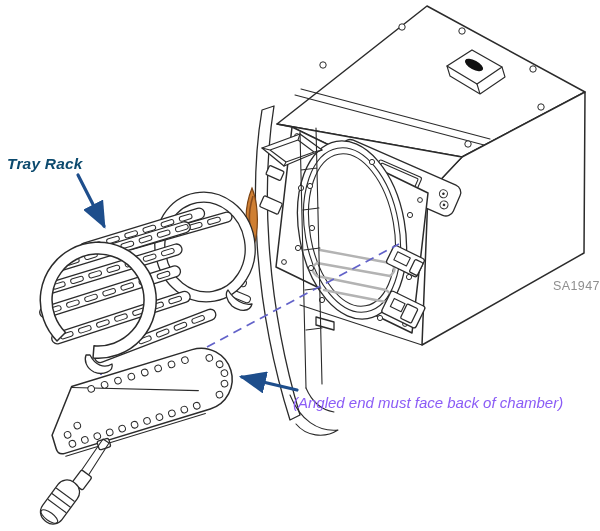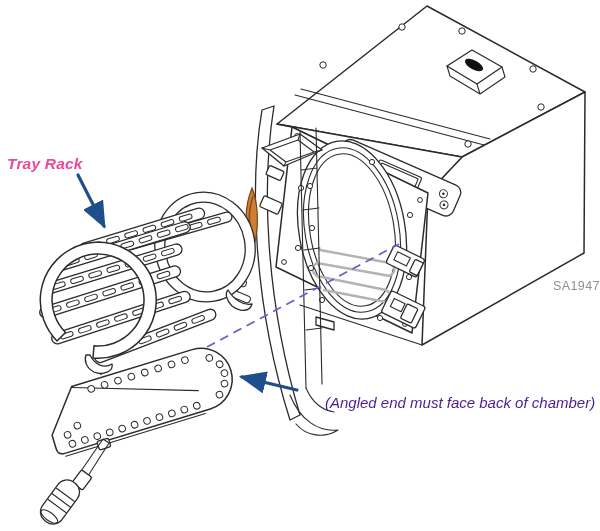--- a/index.html
+++ b/index.html
@@ -2,28 +2,28 @@
 <html><head>
 <meta charset="utf-8">
 <style>
   html,body{margin:0;padding:0;background:#ffffff;}
   .figure{
     position:relative;width:600px;height:531px;background:#ffffff;
     overflow:hidden;font-family:"Liberation Sans",sans-serif;
   }
   .figure svg{position:absolute;left:0;top:0;}
   .lbl{
-    position:absolute;color:#ec4899;font-style:italic;font-weight:bold;
+    position:absolute;color:#0c4a6e;font-style:italic;font-weight:bold;
     font-size:15.5px;letter-spacing:.2px;white-space:nowrap;
   }
   .lbl-tray-rack{left:7px;top:155px;}
   .lbl-tray-plate{left:299px;top:375px;}
   .lbl-note{
-    position:absolute;left:293px;top:394px;color:#4c1d95;font-style:italic;
-    font-weight:normal;font-size:15px;white-space:nowrap;margin-left:32px;
+    position:absolute;left:293px;top:394px;color:#8b5cf6;font-style:italic;
+    font-weight:normal;font-size:15px;white-space:nowrap;
   }
   .fig-id{
     position:absolute;left:553px;top:279px;color:#8f8f8f;font-size:12.5px;
     letter-spacing:.4px;white-space:nowrap;
   }
   
   .ln{fill:#ffffff;stroke:#2b2b2b;stroke-width:1.3;stroke-linejoin:round;}
   .ln2{fill:none;stroke:#2b2b2b;stroke-width:1.1;stroke-linejoin:round;stroke-linecap:round;}
   .thick{fill:#ffffff;stroke:#2b2b2b;stroke-width:1.5;stroke-linejoin:round;}
   .slot{fill:#ffffff;stroke:#2b2b2b;stroke-width:1;}

